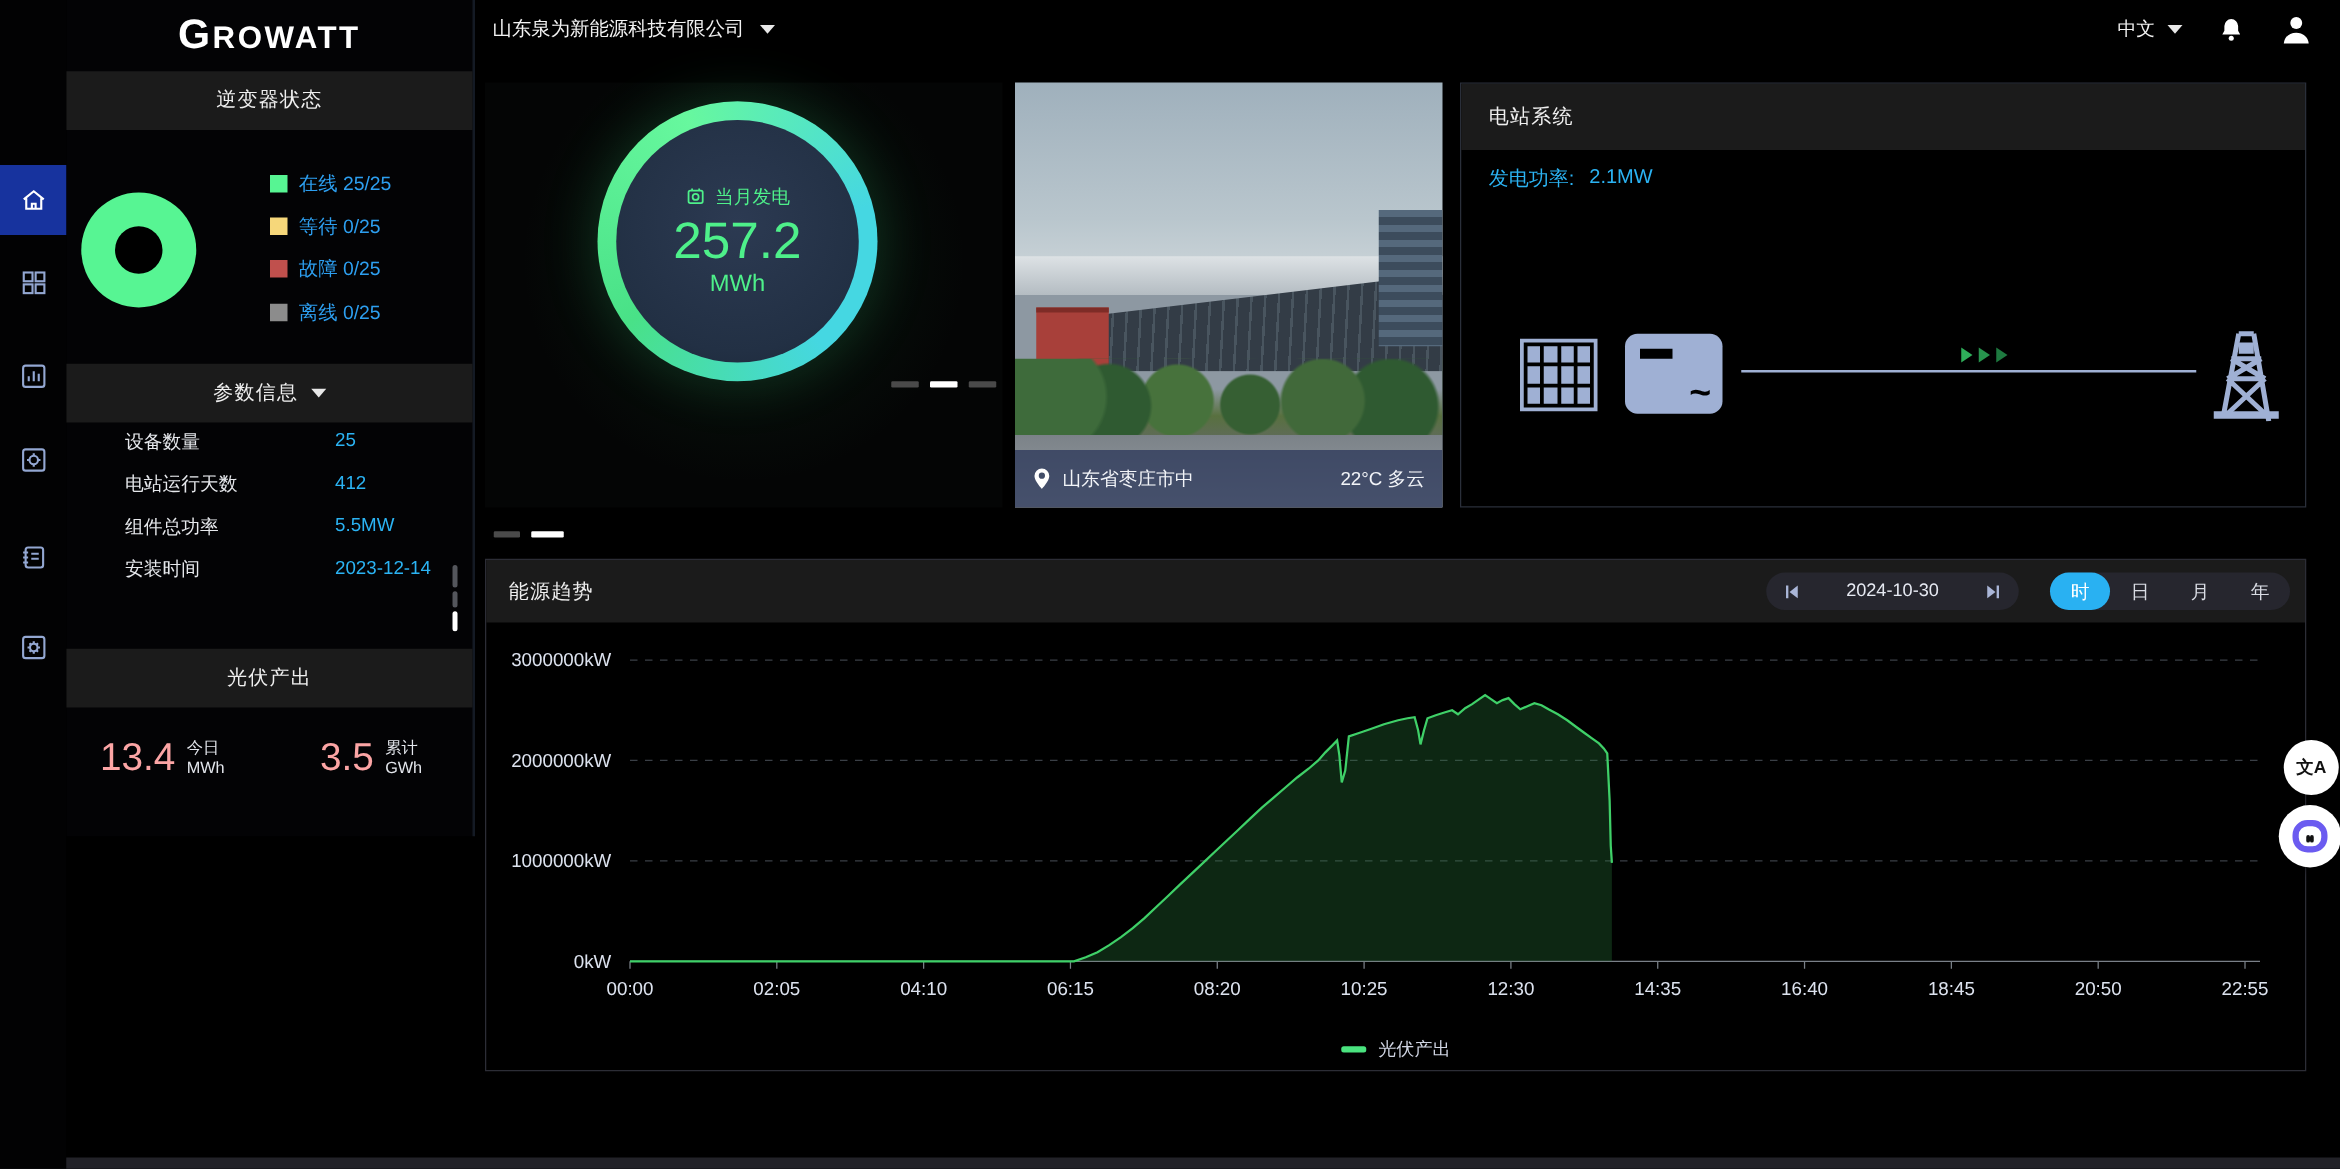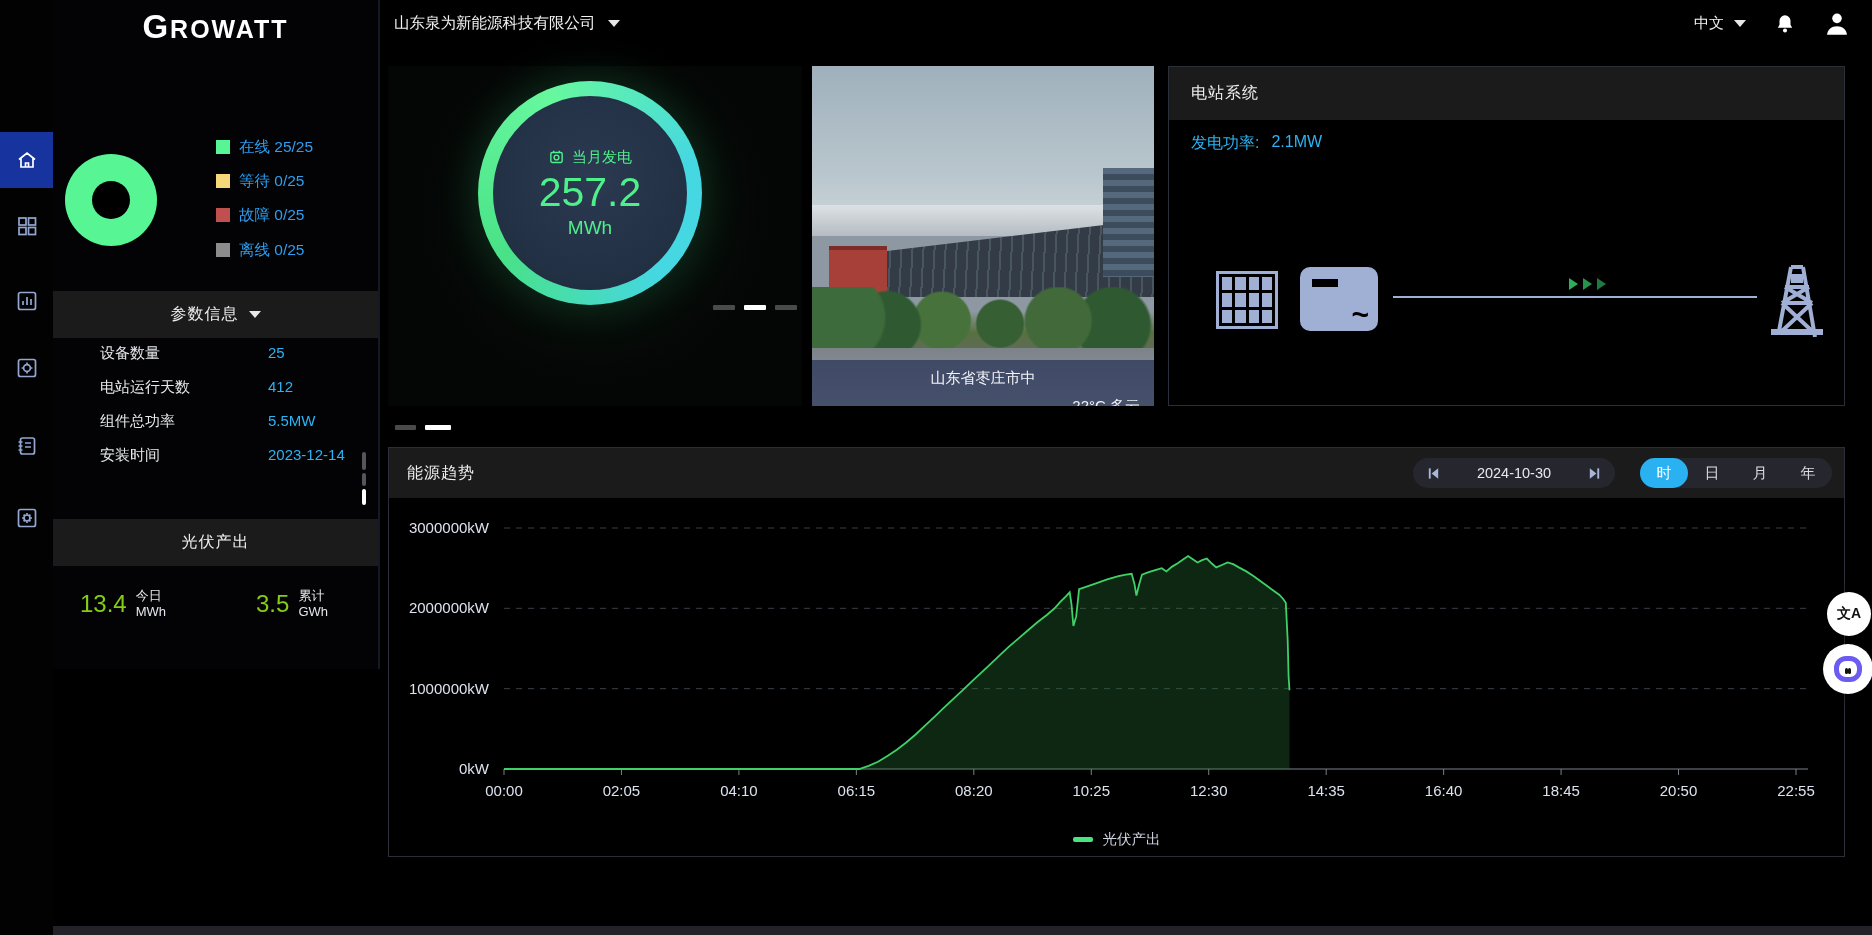--- a/index.html
+++ b/index.html
@@ -22,21 +22,21 @@
   #donut{left:12px;top:154px;width:92px;height:92px;border-radius:50%;background:#57f593;}
   #donut::after{content:"";position:absolute;left:27px;top:27px;width:38px;height:38px;border-radius:50%;background:#000;}
   .leg-row{position:absolute;left:163px;height:20px;display:flex;align-items:center;gap:9px;}
   .sw{width:14px;height:14px;display:inline-block;}
   .sw0{background:#57f593;} .sw1{background:#f6d77a;} .sw2{background:#c0504d;} .sw3{background:#8c8c8c;}
   .leg-text{font-size:15.5px;color:#2d9ff0;white-space:nowrap;}
   .prow{position:absolute;left:0;width:325px;height:34px;display:flex;align-items:flex-start;}
   .plabel{margin-left:47px;font-size:15px;color:#e6e8ec;}
   .pvalue{position:absolute;left:215px;font-size:15px;color:#2bb3f3;}
   .pv-item{position:absolute;display:flex;align-items:center;gap:9px;}
-  .pv-num{font-size:24px;color:#84cc16;font-weight:500;}
+  .pv-num{font-size:31px;color:#fca5a5;font-weight:500;}
   .pv-stack{display:flex;flex-direction:column;line-height:16px;font-size:13px;color:#e3e6ec;}
   #v-ind{left:309px;top:452px;width:4px;display:flex;flex-direction:column;gap:3px;}
   #v-ind span{width:4px;border-radius:2px;background:#54565c;display:block;}
   #v-ind span.on{background:#fff;}
   
   #topbar{left:378px;top:0;width:1494px;height:47px;display:flex;align-items:center;padding:0 22px 0 16px;box-sizing:border-box;}
   #company{display:flex;align-items:center;gap:12px;font-size:15.5px;color:#f2f2f2;cursor:pointer;}
   .tb-caret{width:0;height:0;border-left:6px solid transparent;border-right:6px solid transparent;border-top:7px solid #e8e8e8;}
   #tb-right{margin-left:auto;display:flex;align-items:center;gap:28px;}
   #lang{display:flex;align-items:center;gap:10px;font-size:15px;color:#f2f2f2;cursor:pointer;}
@@ -71,21 +71,21 @@
   #ph-trees{left:0;top:65%;width:100%;height:18%;
     background:radial-gradient(circle at 8% 50%,#3e6b3b 0 14%,transparent 15%),
                radial-gradient(circle at 22% 62%,#2f5a31 0 12%,transparent 13%),
                radial-gradient(circle at 38% 55%,#47723c 0 13%,transparent 14%),
                radial-gradient(circle at 55% 60%,#365f33 0 12%,transparent 13%),
                radial-gradient(circle at 72% 55%,#41693a 0 13%,transparent 14%),
                radial-gradient(circle at 88% 62%,#2f5a31 0 12%,transparent 13%),
                linear-gradient(180deg,transparent 40%,#58703f 75%,#5e6c55 100%);}
   #ph-ground{left:0;bottom:0;width:100%;height:17%;background:linear-gradient(180deg,#7b8288,#9aa0a5);}
   #loc-bar{left:0;bottom:0;width:100%;height:46px;background:rgba(40,53,88,.74);display:flex;align-items:center;
-    padding:0 14px;box-sizing:border-box;gap:9px;flex-direction:column;}
+    padding:0 14px;box-sizing:border-box;gap:9px;}
   #loc-text{font-size:15px;color:#f2f4f8;}
   #weather{margin-left:auto;font-size:15px;color:#f2f4f8;}
   
   #station-card{left:1168px;width:677px;background:#000;border:1px solid #2a2f3a;}
   #station-head{position:absolute;left:0;top:0;width:100%;height:53px;background:#1b1b1b;display:flex;align-items:center;
     padding-left:22px;box-sizing:border-box;font-size:16px;color:#efefef;letter-spacing:1px;}
   #station-power{position:absolute;left:22px;top:66px;font-size:16px;color:#2bb3f3;display:flex;gap:12px;}
   #solar-icon{position:absolute;left:47px;top:204px;width:62px;height:58px;border:3px solid #9fb0d4;box-sizing:border-box;
     display:grid;grid-template-columns:repeat(4,1fr);grid-template-rows:repeat(3,1fr);gap:3px;padding:3px;background:#000;}
   #solar-icon span{background:#9fb0d4;display:block;}
@@ -168,20 +168,23 @@
         <rect x="3.5" y="3.5" width="17" height="17" rx="2"></rect>
         <circle cx="12" cy="12" r="3"></circle>
         <path d="M12 7v1.8M12 15.2V17M7 12h1.8M15.2 12H17M8.6 8.6l1.2 1.2M14.2 14.2l1.2 1.2M15.4 8.6l-1.2 1.2M9.8 14.2l-1.2 1.2"></path>
       </svg>
   </div>
 </div>
 
 <div id="left-panel" class="abs">
   <div id="logo" class="abs">GROWATT</div>
 
+  <div class="sec-head abs" style="top:57px">
+    <span>逆变器状态</span>
+  </div>
   <div id="donut" class="abs"></div>
   <div class="leg-row" style="top:137px">
     <span class="sw sw0"></span>
     <span class="leg-text"><span>在线</span> <span>25/25</span></span>
   </div>
   <div class="leg-row" style="top:171px">
     <span class="sw sw1"></span>
     <span class="leg-text"><span>等待</span> <span>0/25</span></span>
   </div>
   <div class="leg-row" style="top:205px">

